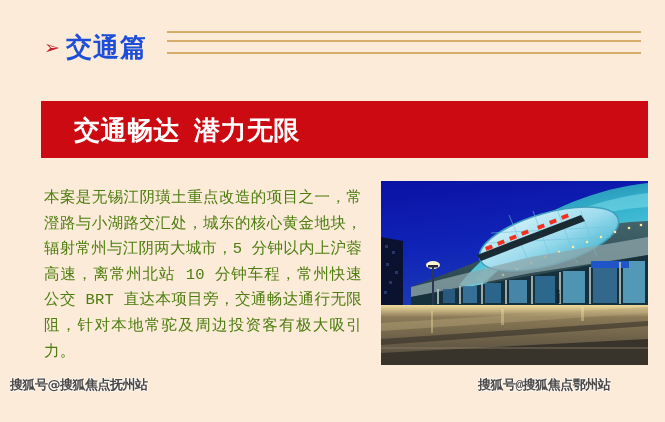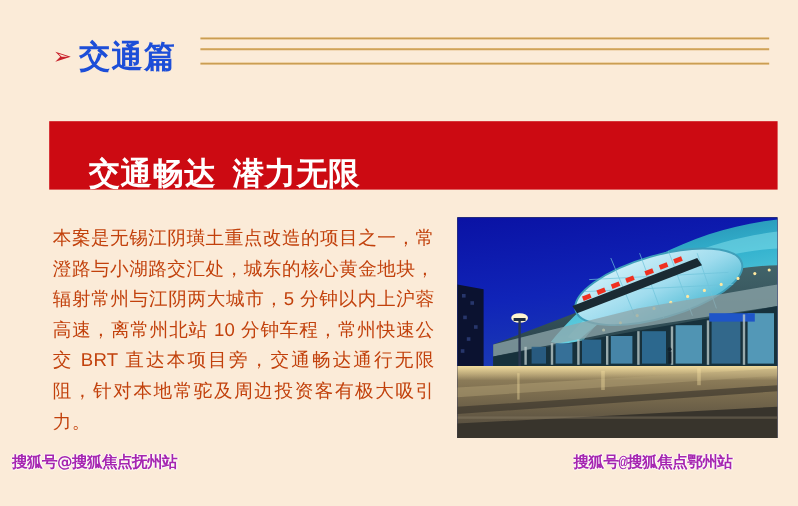--- a/index.html
+++ b/index.html
@@ -62,21 +62,21 @@
 
   
   #red-banner {
     position: absolute;
     left: 41px;
     top: 101px;
     width: 607px;
     height: 57px;
     background: #cc0a12;
     display: flex;
-    align-items: flex-end;
+    align-items: center;
     padding-left: 33px;
     box-sizing: border-box;
     overflow: hidden;
   }
   #red-banner .bn {
     color: #ffffff;
     font-size: 26px;
     white-space: nowrap;
     font-family: "DejaVu Sans", sans-serif;
     line-height: 1;
@@ -92,23 +92,23 @@
   #red-banner .gapw { display: inline-block; width: 14px; }
 
   
   #body-copy {
     position: absolute;
     left: 44px;
     top: 186px;
     width: 318px;
     font-size: 15.5px;
     line-height: 25.6px;
-    color: #c2410c;
+    color: #4d7c0f;
     text-align: justify;
-    font-family: Liberation Sans, sans-serif;
+    font-family: Liberation Mono, monospace;
     letter-spacing: 0.2px;
   }
 
   
   #station-photo {
     position: absolute;
     left: 381px;
     top: 181px;
     width: 267px;
     height: 184px;
@@ -116,21 +116,21 @@
     background: #0a1440;
   }
   #station-photo svg { display: block; }
 
   
   .watermark {
     position: absolute;
     top: 376px;
     font-size: 13px;
     font-weight: bold;
-    color: #a21caf;
+    color: #404040;
     white-space: nowrap;
     font-family: "DejaVu Sans", sans-serif;
     letter-spacing: -0.5px;
     text-shadow:
       1px 0 0 rgba(255,255,255,0.85),
       -1px 0 0 rgba(255,255,255,0.55),
       0 1px 0 rgba(255,255,255,0.75),
       0 -1px 0 rgba(255,255,255,0.45);
     opacity: 0.95;
   }

